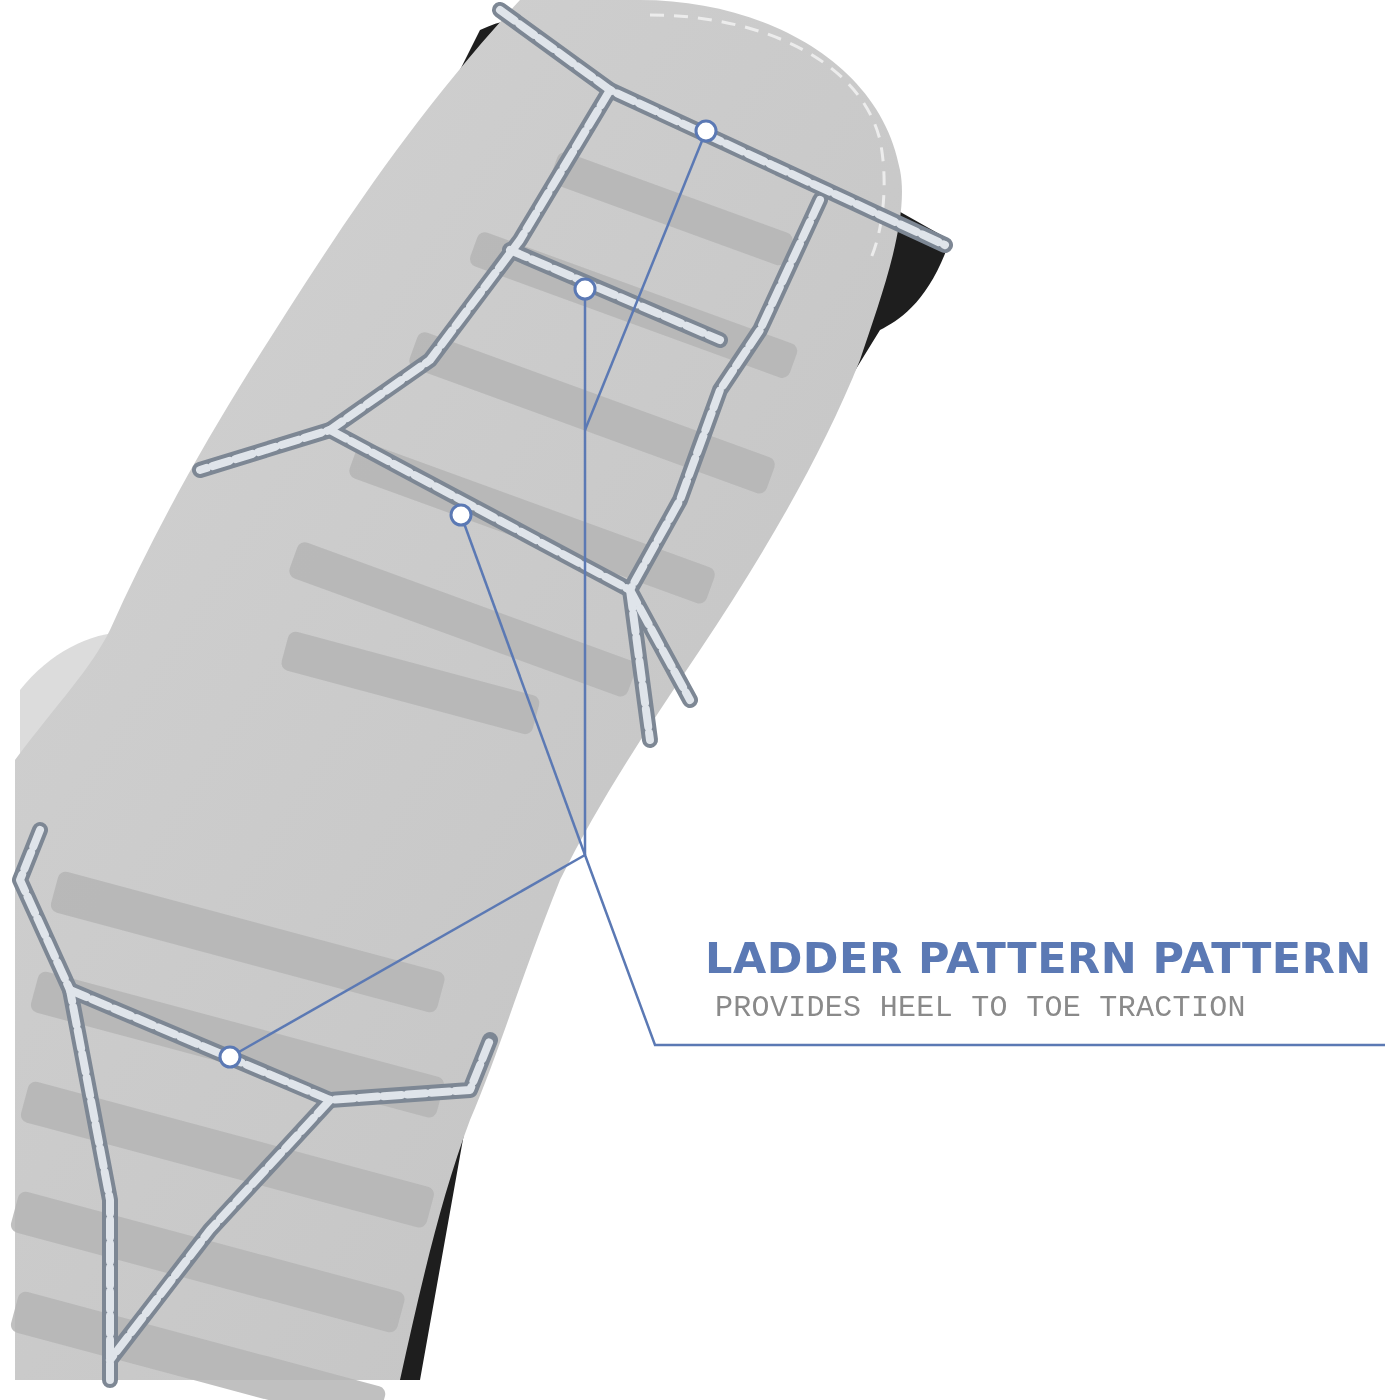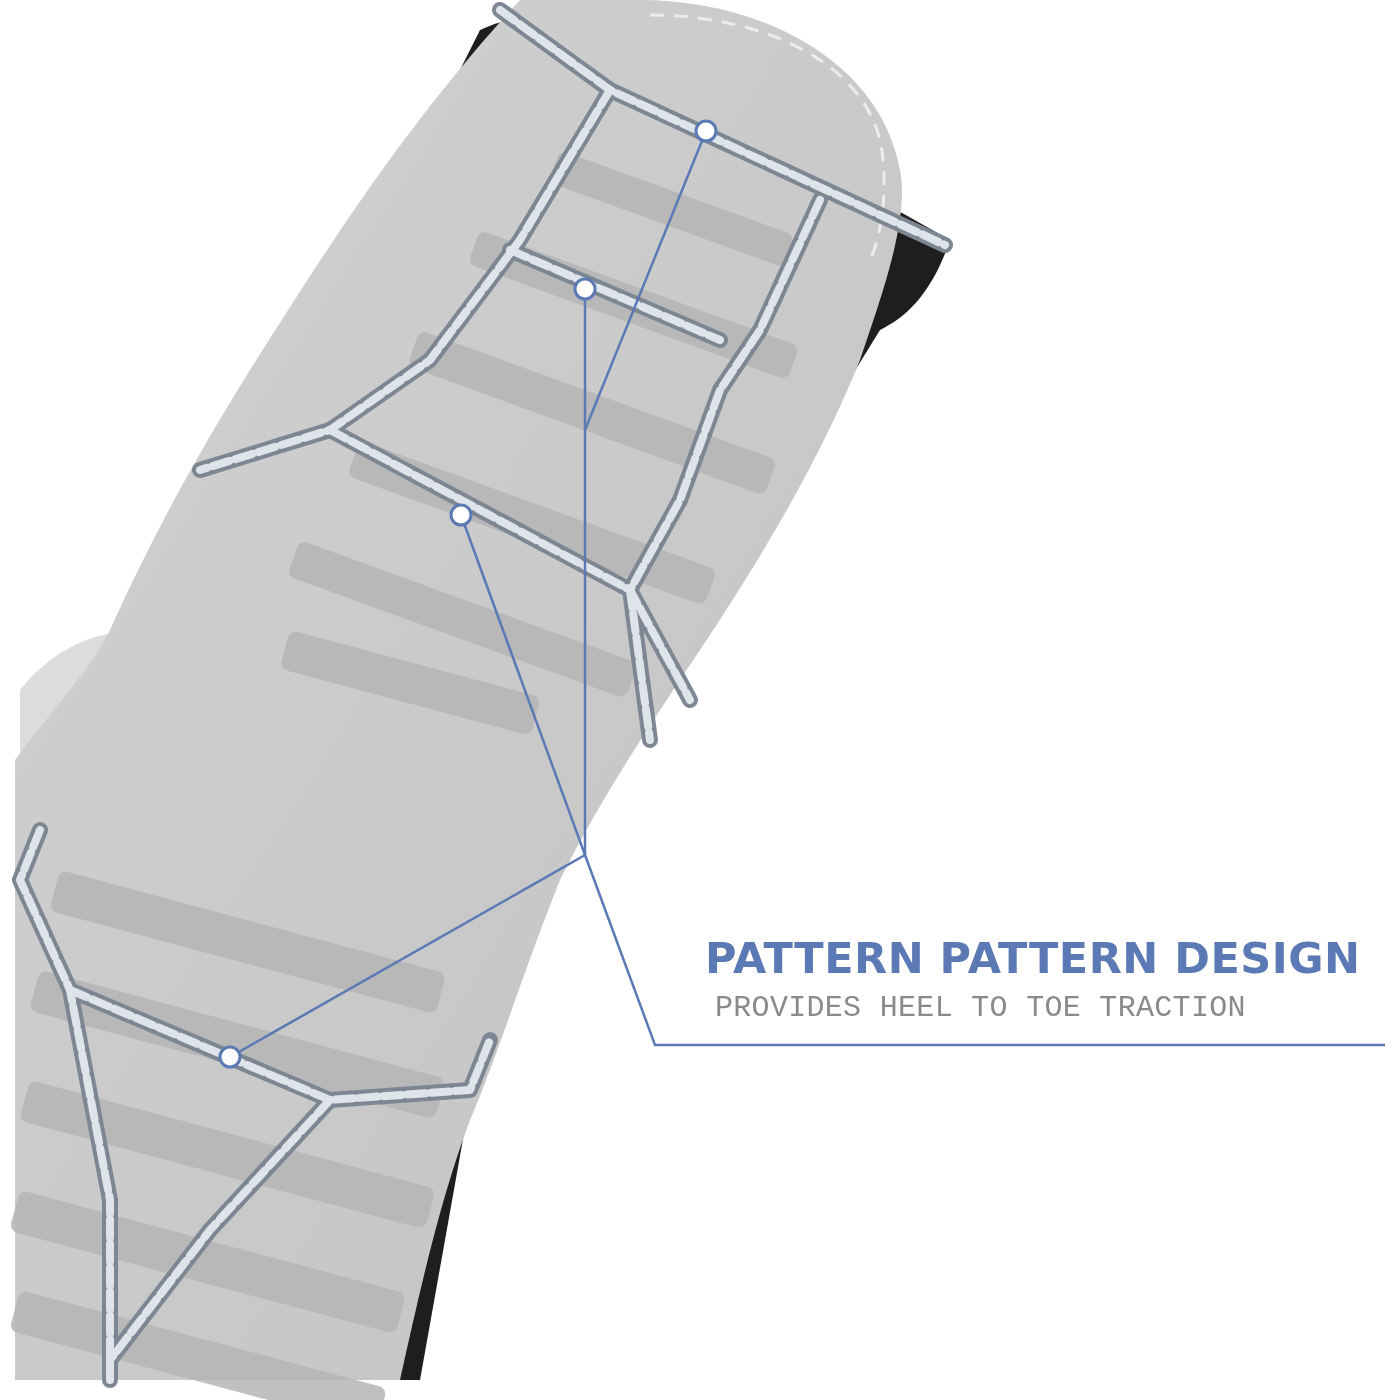--- a/index.html
+++ b/index.html
@@ -86,16 +86,16 @@
 
     <g fill="#ffffff" stroke="#5b79b4" stroke-width="3">
       <circle cx="706" cy="131" r="10"></circle>
       <circle cx="585" cy="289" r="10"></circle>
       <circle cx="461" cy="515" r="10"></circle>
       <circle cx="230" cy="1057" r="10"></circle>
     </g>
   </svg>
 
   <div class="callout">
-    <div class="headline">PATTERN PATTERN DESIGN</div>
+    <div class="headline">LADDER PATTERN PATTERN</div>
     <div class="subline">PROVIDES HEEL TO TOE TRACTION</div>
   </div>
 </div>
 
 </body></html>

